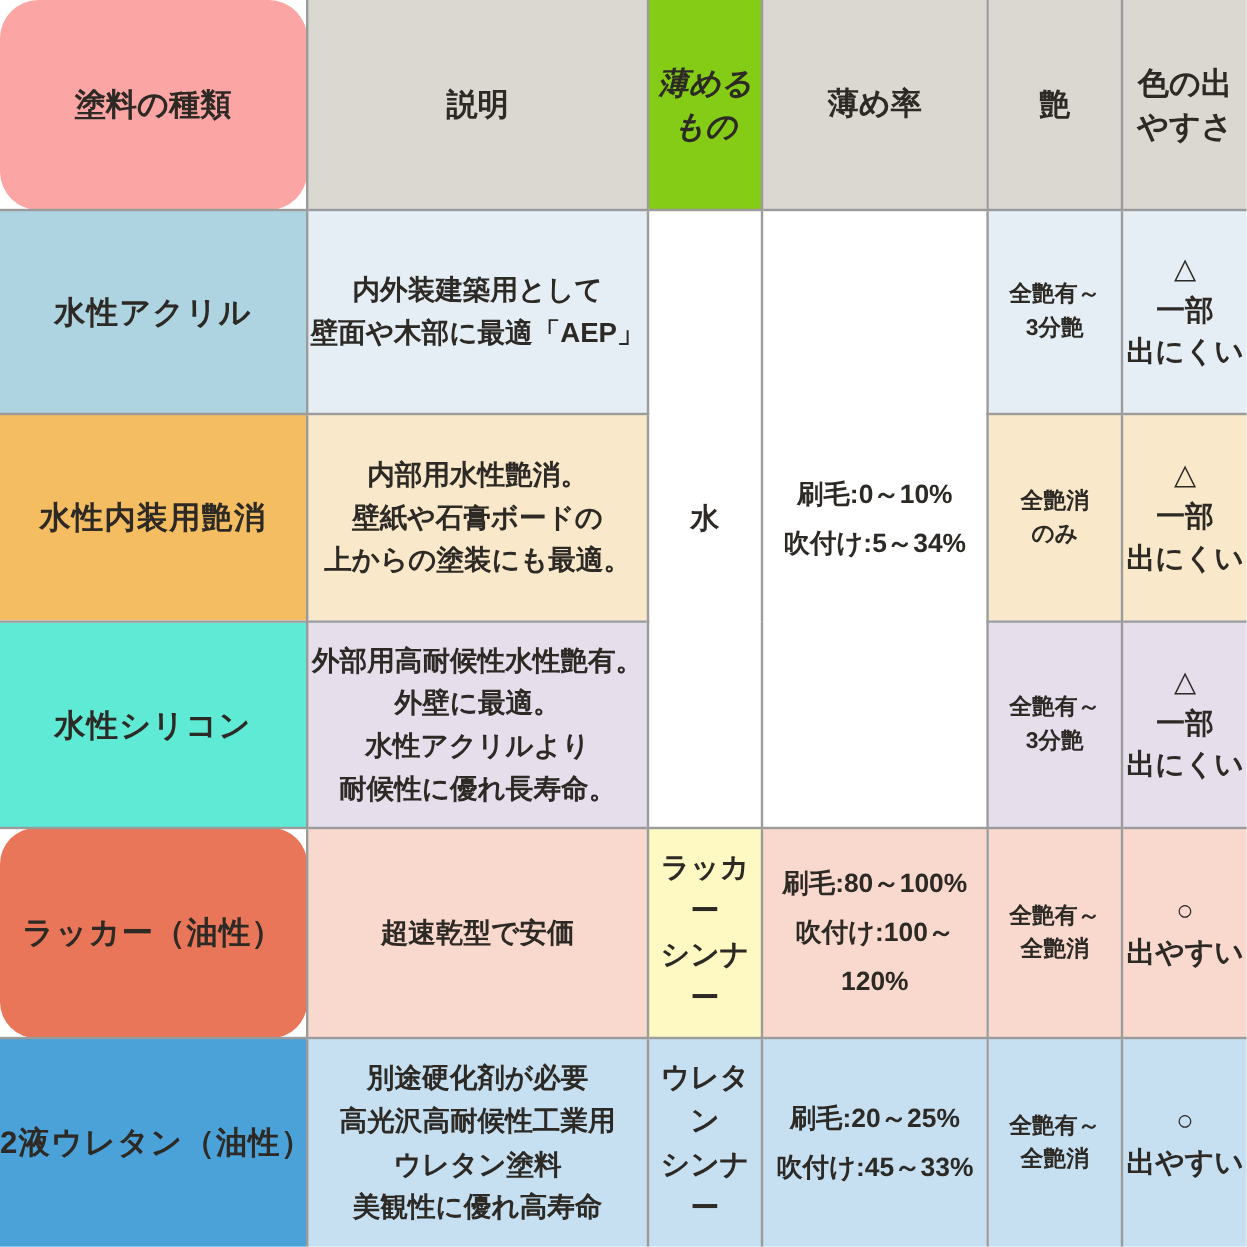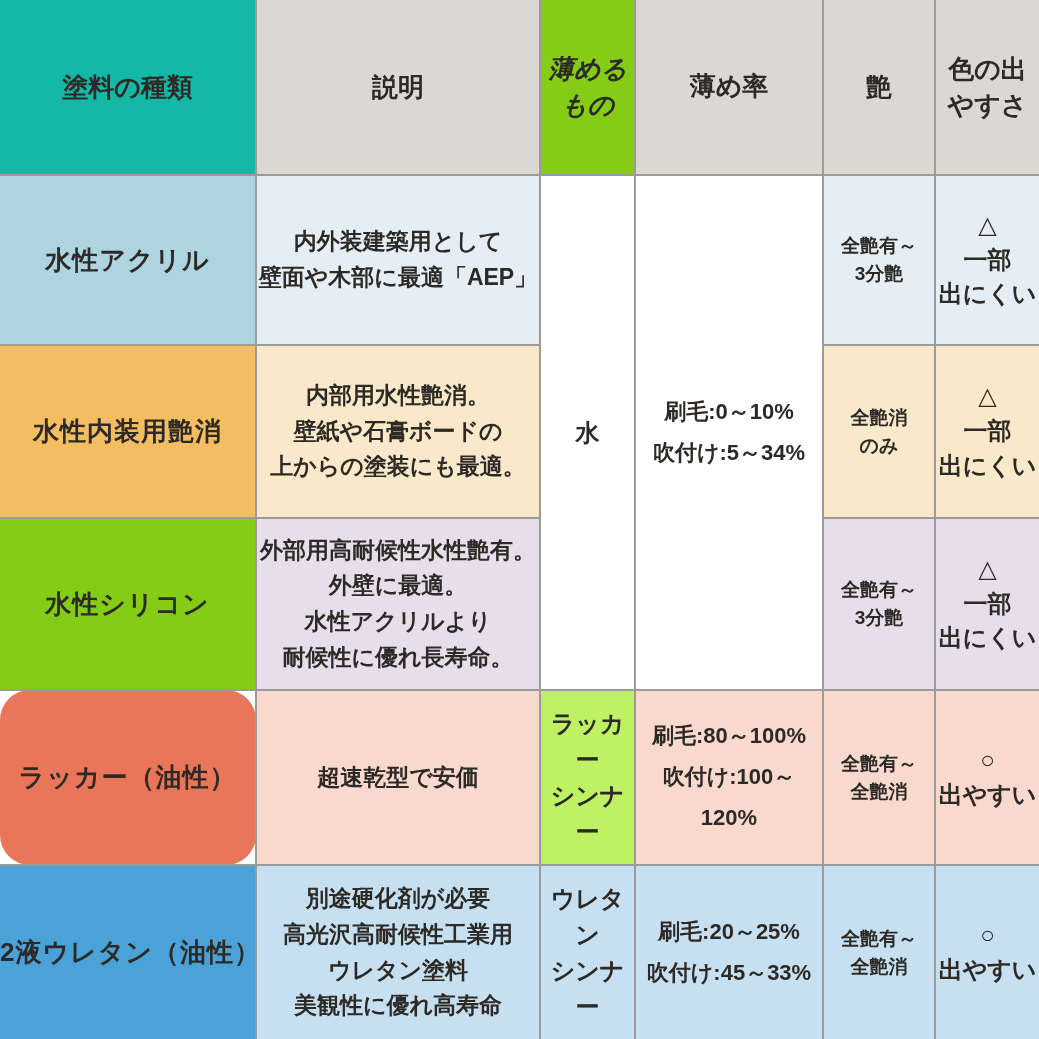--- a/index.html
+++ b/index.html
@@ -46,21 +46,21 @@
     <col class="c1">
       <col class="c2">
       <col class="c3">
     <col class="c4">
       <col class="c5">
       <col class="c6">
   </colgroup>
 
   <tbody>
       <tr style="height:175px;">
-    <th class="hd" style="background-color: #14b8a6;">塗料の種類</th>
+    <th class="hd" style="background-color: #fca5a5; border-radius: 32px;">塗料の種類</th>
     <th class="hd" style="background-color: rgb(219, 216, 210);">説明</th>
     <th class="hd" style="background-color: #84cc16; font-style: italic;">薄める
 もの</th>
     <th class="hd" style="background-color: rgb(219, 216, 210); font-family: Liberation Serif, serif;">薄め率</th>
     <th class="hd" style="background-color: rgb(219, 216, 210);">艶</th>
     <th class="hd" style="background-color: rgb(219, 216, 210);">色の出
 やすさ</th>
   </tr>
 
   <tr style="height:170px;">
@@ -83,36 +83,36 @@
 壁紙や石膏ボードの
 上からの塗装にも最適。</td>
     <td class="glos" style="background-color: rgb(250, 232, 203);">全艶消
 のみ</td>
     <td class="cyld" style="background-color: rgb(250, 232, 203);">△
 一部
 出にくい</td>
   </tr>
 
   <tr style="height:172px;">
-    <td class="name" style="background-color: #84cc16;">水性シリコン</td>
+    <td class="name" style="background-color: #5eead4;">水性シリコン</td>
     <td class="desc" style="background-color: rgb(231, 222, 236);">外部用高耐候性水性艶有。
 外壁に最適。
 水性アクリルより
 耐候性に優れ長寿命。</td>
     <td class="glos" style="background-color: rgb(231, 222, 236);">全艶有～
 3分艶</td>
     <td class="cyld" style="background-color: rgb(231, 222, 236);">△
 一部
 出にくい</td>
   </tr>
 
   <tr style="height:175px;">
     <td class="name" style="background-color: rgb(234, 118, 89); border-radius: 30px;">ラッカー（油性）</td>
     <td class="desc" style="background-color: rgb(249, 217, 205);">超速乾型で安価</td>
-    <td class="thin" style="background-color: #bef264;">ラッカー
+    <td class="thin" style="background-color: #fef9c3;">ラッカー
 シンナー</td>
     <td class="dilu" style="background-color: rgb(249, 217, 205);">刷毛:80～100%
 吹付け:100～120%</td>
     <td class="glos" style="background-color: rgb(249, 217, 205);">全艶有～
 全艶消</td>
     <td class="cyld" style="background-color: rgb(249, 217, 205);">○
 出やすい</td>
   </tr>
 
   <tr style="height:174px;">

